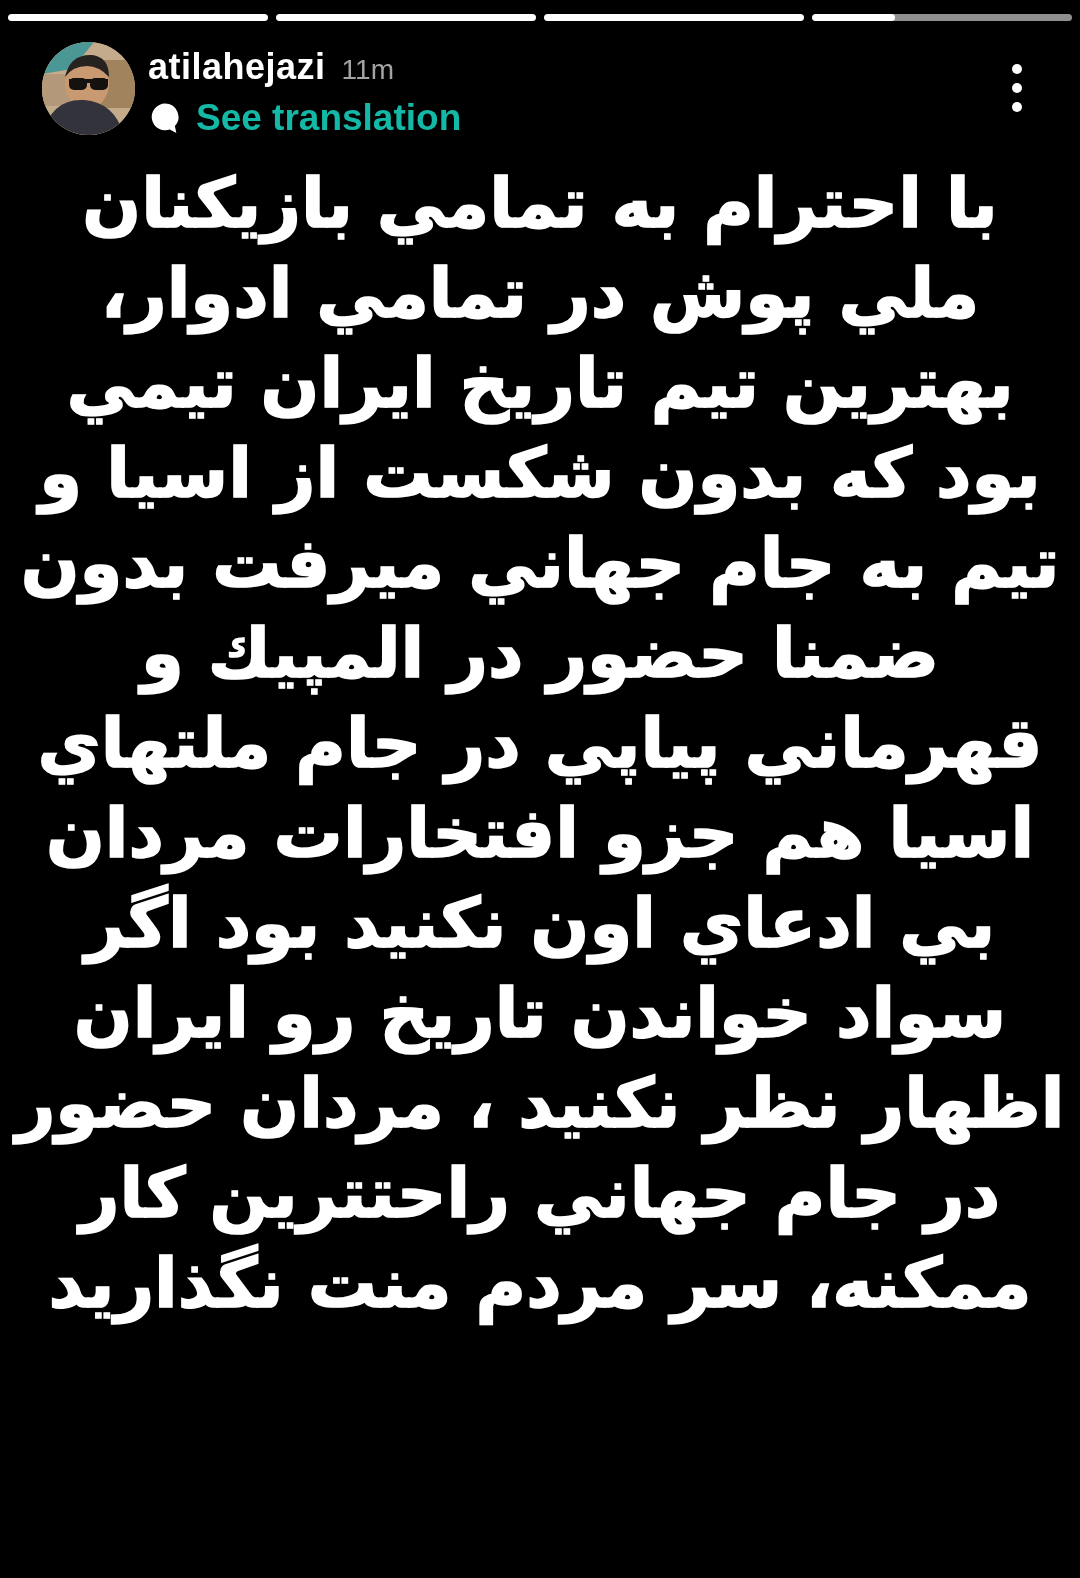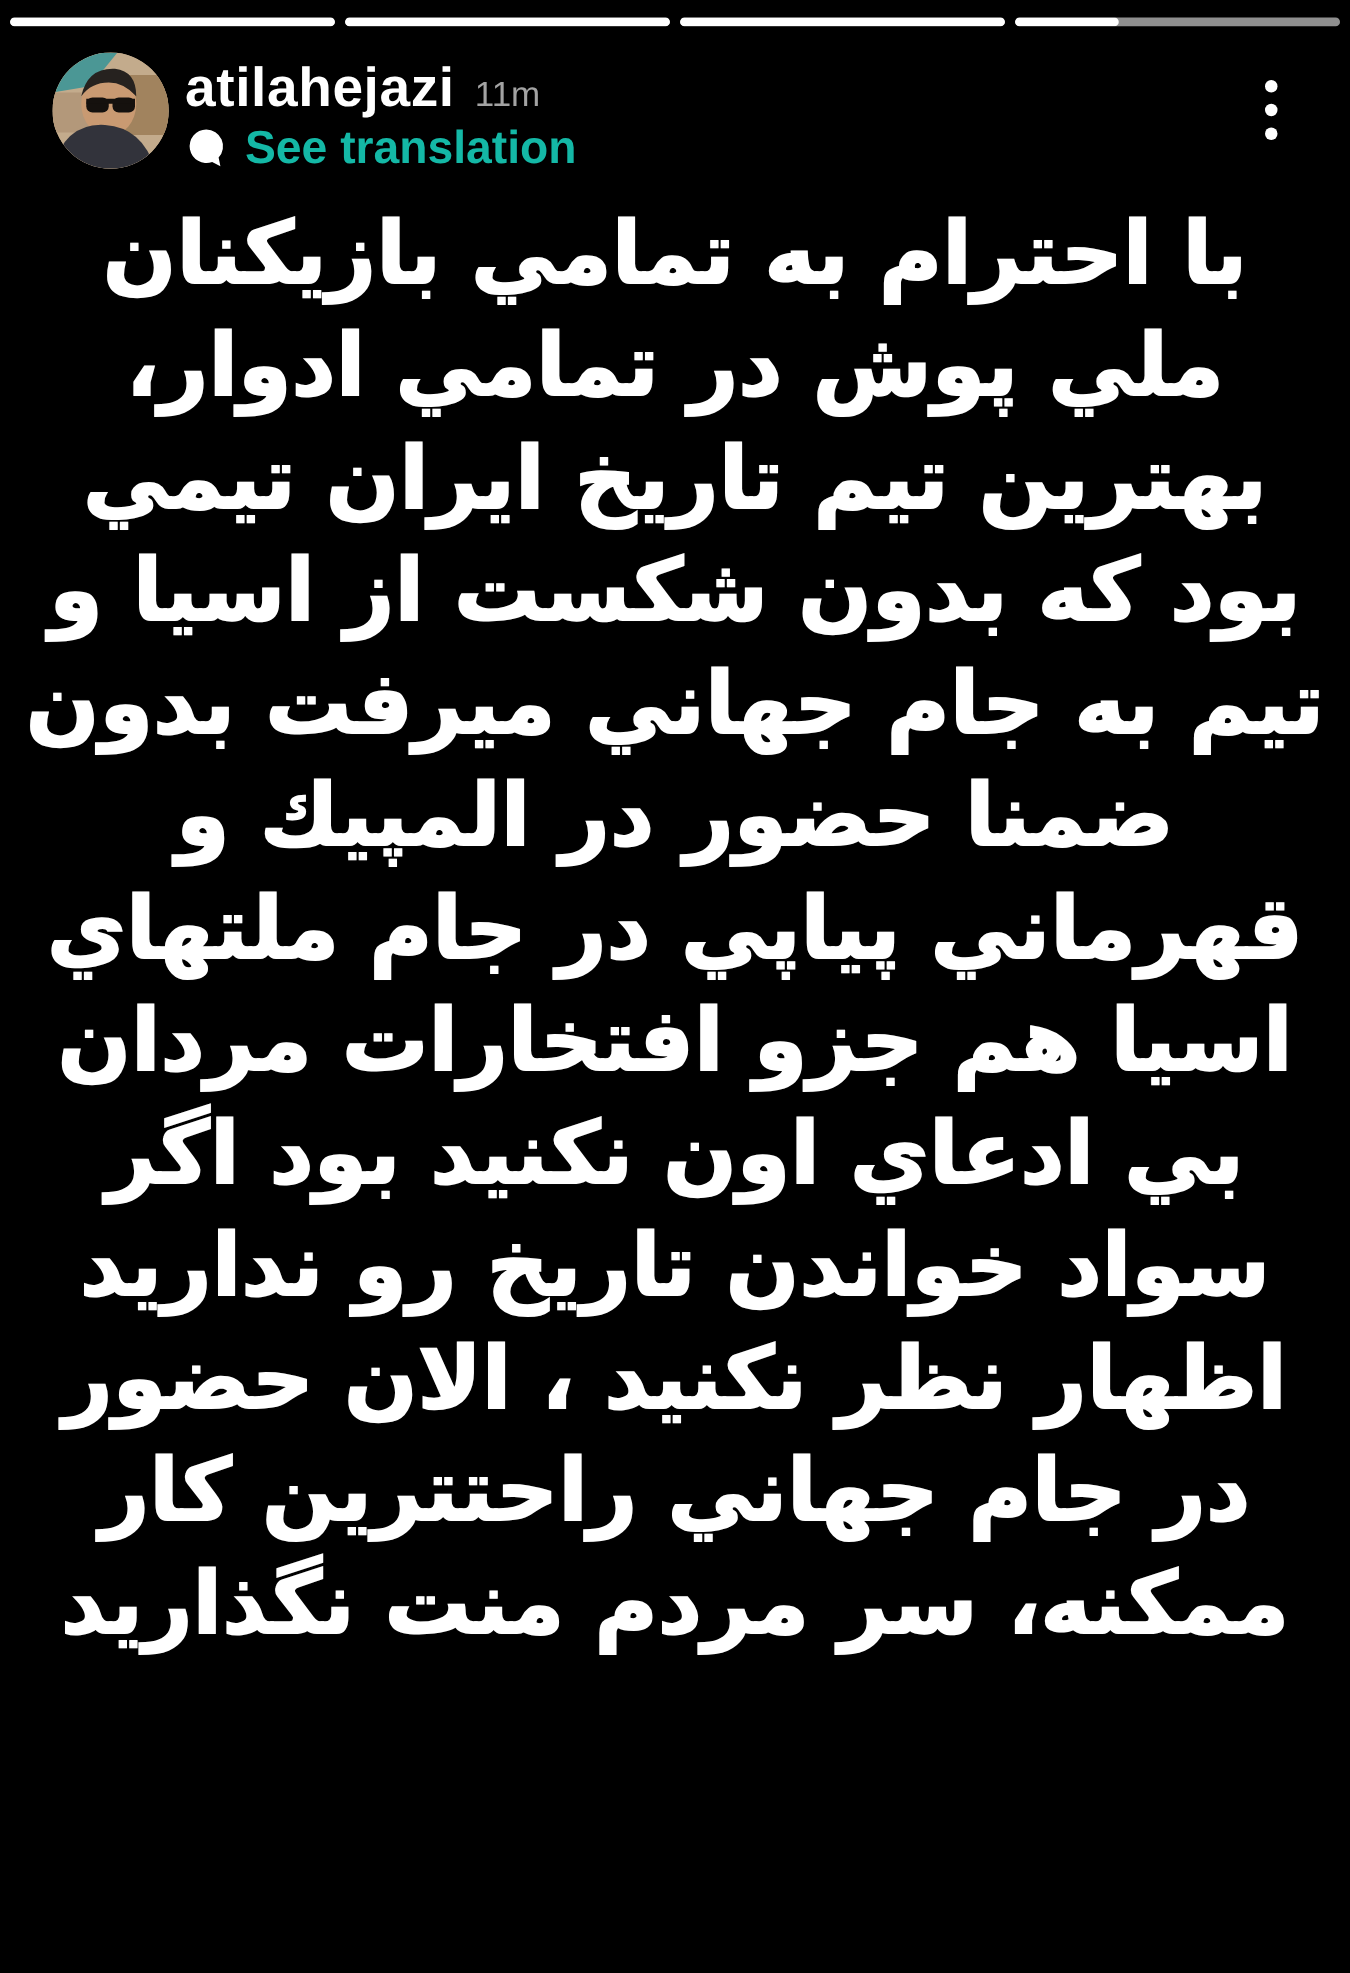--- a/index.html
+++ b/index.html
@@ -55,21 +55,21 @@
     position: absolute;
     top: 46px;
     left: 148px;
     display: flex;
     align-items: baseline;
     gap: 16px;
     white-space: nowrap;
   }
   .username {
     color: #fff;
-    font-size: 44px;
+    font-size: 36px;
     font-weight: 700;
     letter-spacing: 0.5px;
   }
   .timestamp {
     color: #a3a3a3;
     font-size: 28px;
     font-weight: 400;
   }
 
   .translation-row {
@@ -185,19 +185,19 @@
   <div class="story-text">
     <div class="story-line">با احترام به تمامي بازيكنان</div>
     <div class="story-line">ملي پوش در تمامي ادوار،</div>
     <div class="story-line">بهترين تيم تاريخ ايران تيمي</div>
     <div class="story-line">بود كه بدون شكست از اسيا و</div>
     <div class="story-line">تيم به جام جهاني ميرفت بدون</div>
     <div class="story-line">ضمنا حضور در المپيك و</div>
     <div class="story-line">قهرماني پياپي در جام ملتهاي</div>
     <div class="story-line">اسيا هم جزو افتخارات مردان</div>
     <div class="story-line">بي ادعاي اون نكنيد بود اگر</div>
-    <div class="story-line">سواد خواندن تاريخ رو نداريد</div>
-    <div class="story-line">اظهار نظر نكنيد ، الان حضور</div>
+    <div class="story-line">سواد خواندن تاريخ رو ايران</div>
+    <div class="story-line">اظهار نظر نكنيد ، مردان حضور</div>
     <div class="story-line">در جام جهاني راحتترين كار</div>
     <div class="story-line">ممكنه، سر مردم منت نگذاريد</div>
   </div>
 
 </div>
 
 </body></html>

